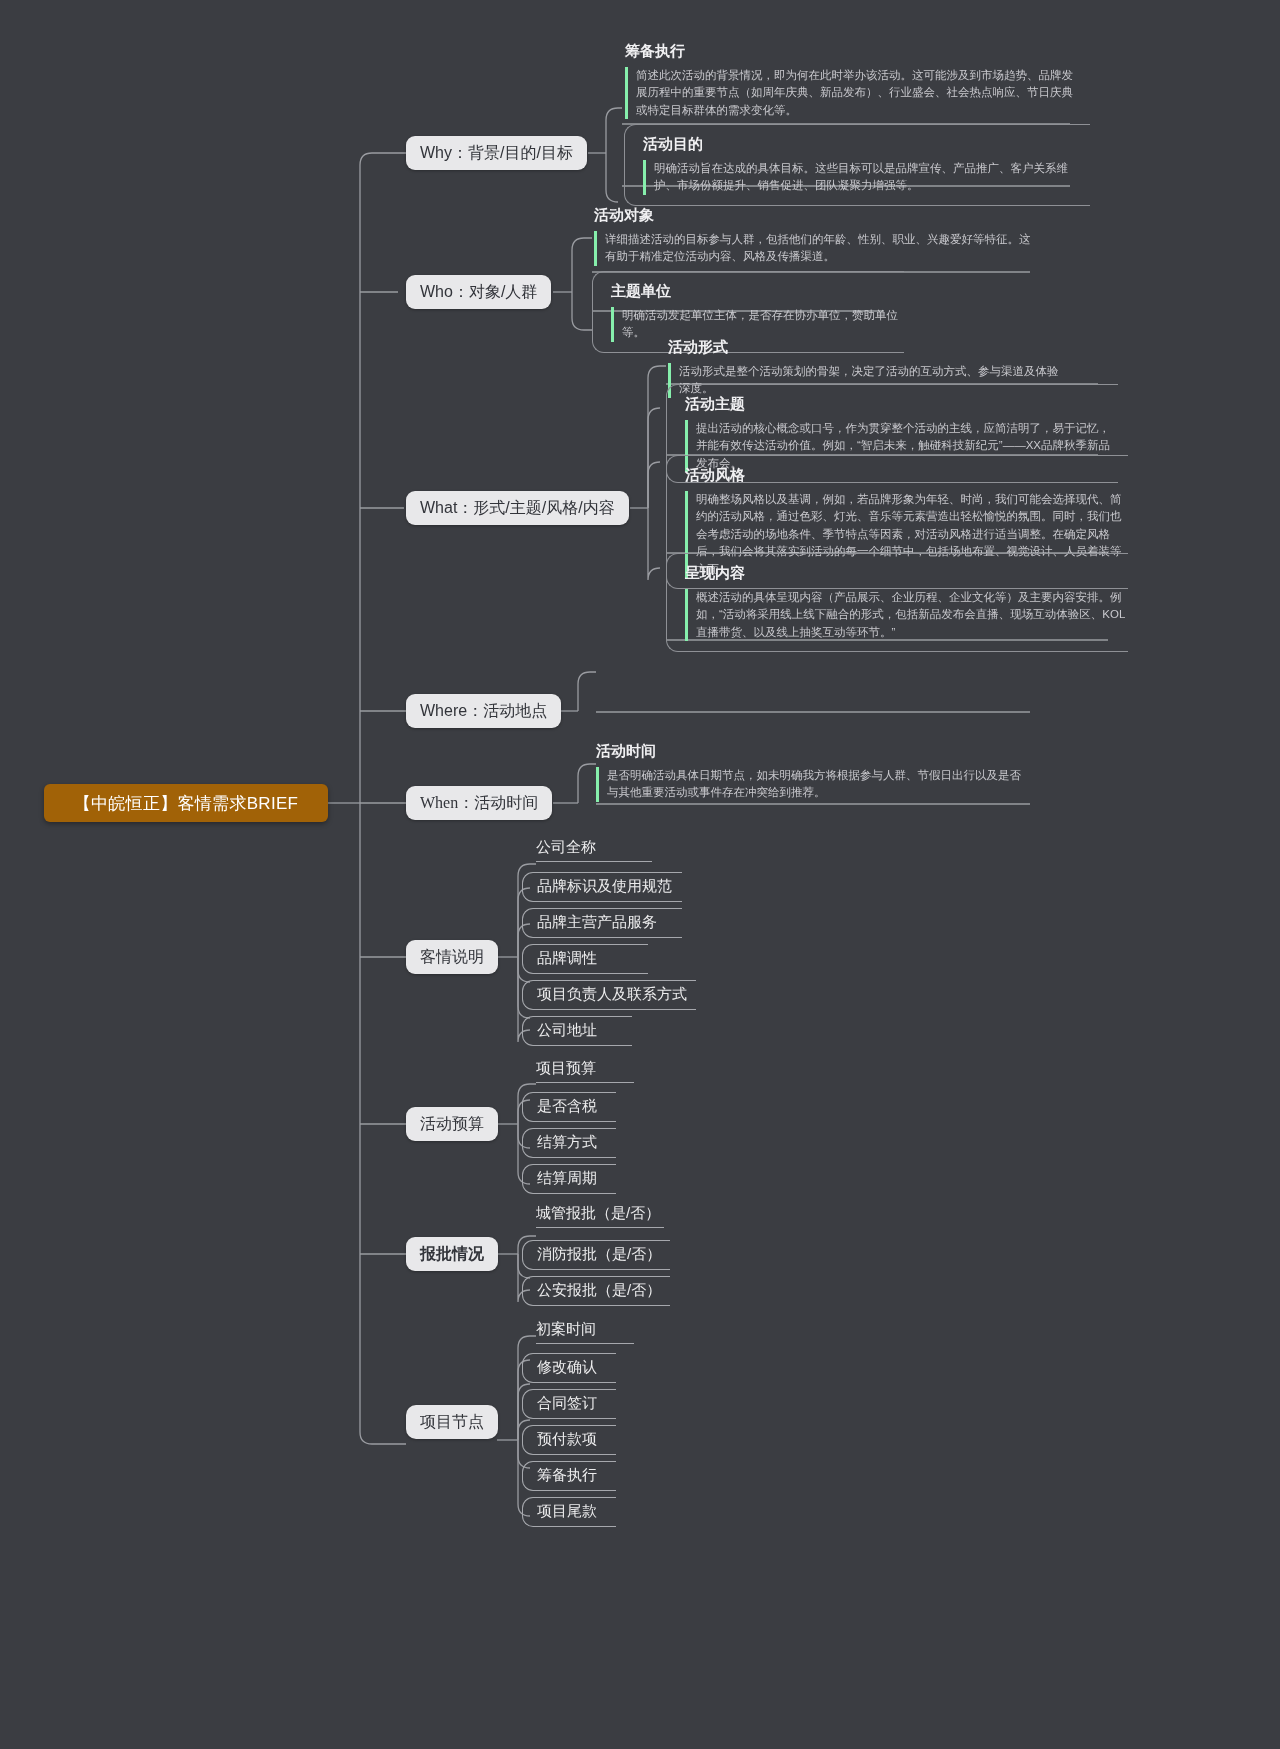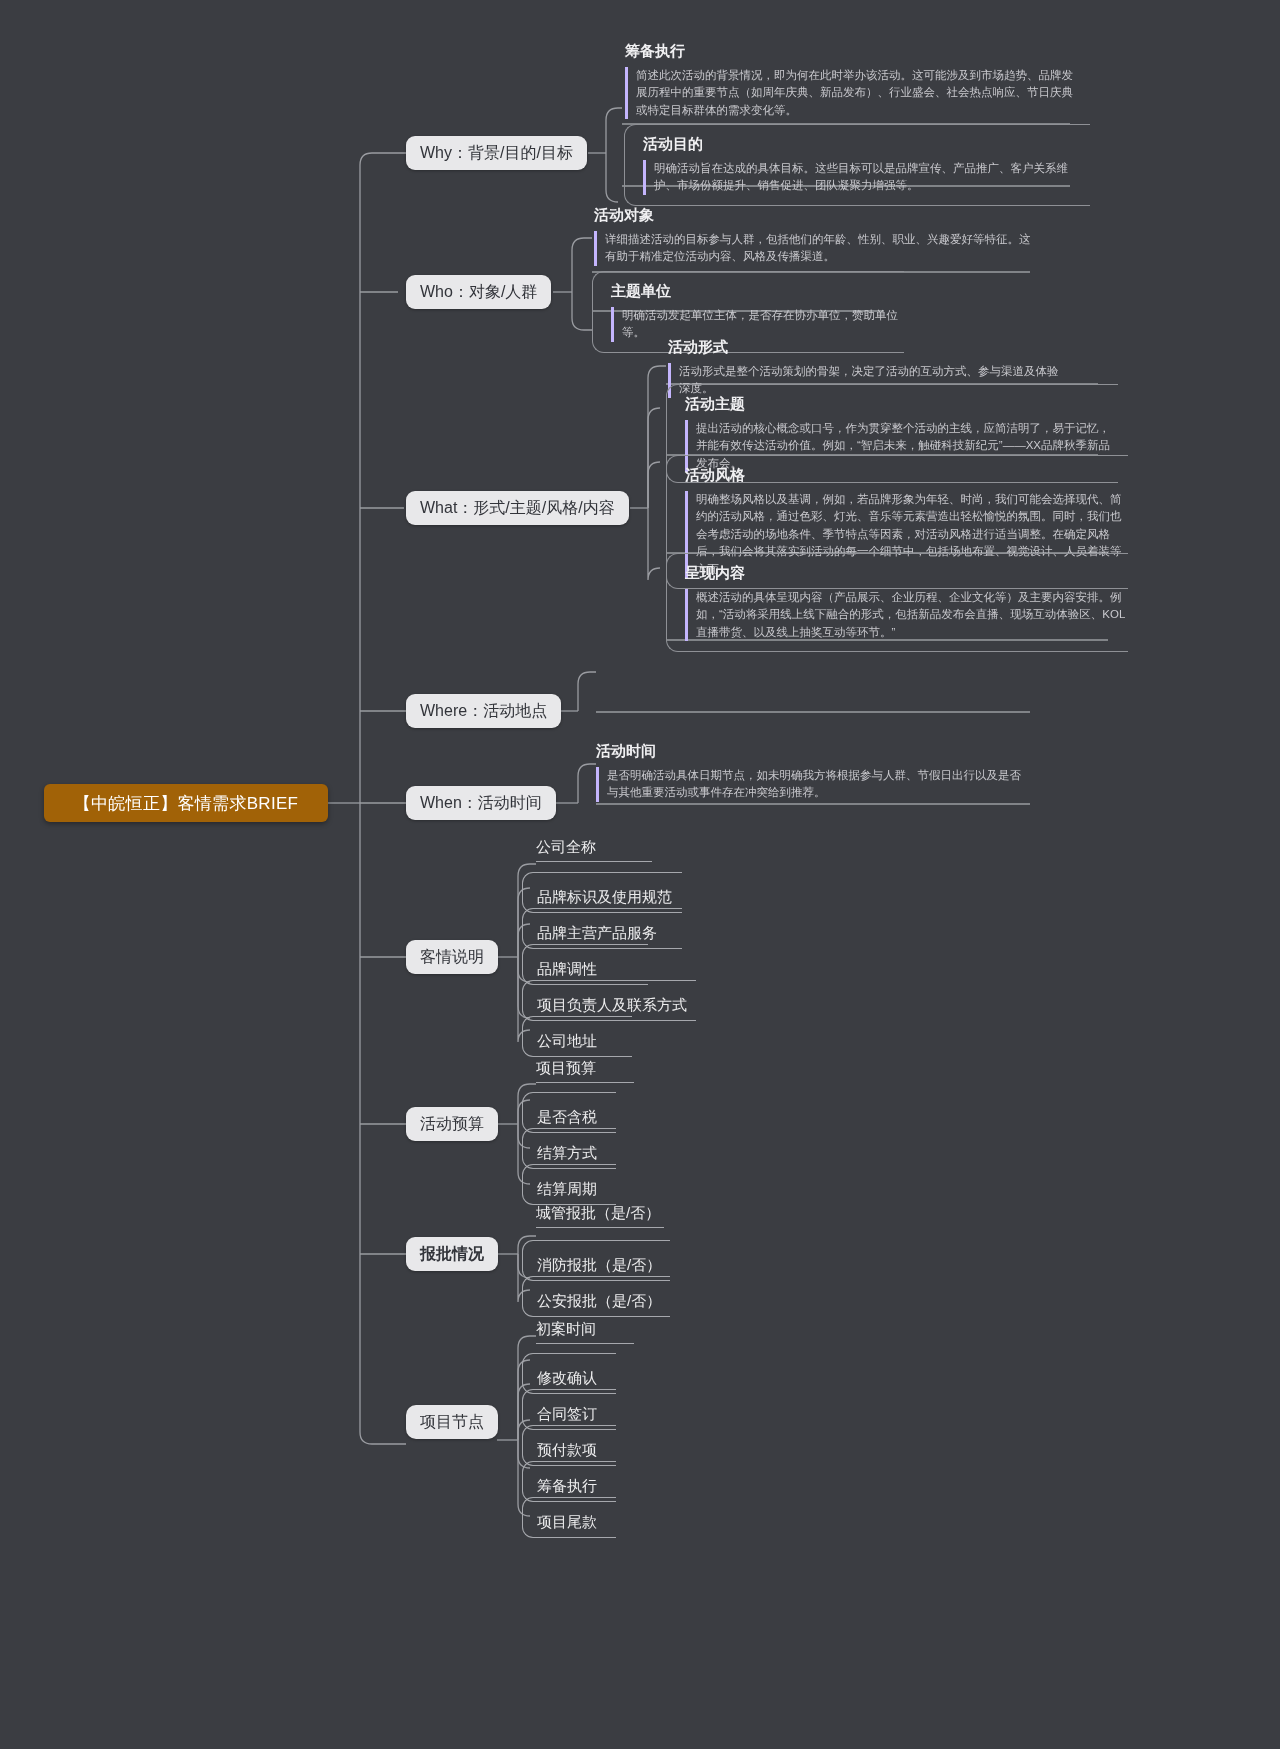--- a/index.html
+++ b/index.html
@@ -58,21 +58,21 @@
     font-size: 15px;
     font-weight: bold;
     color: #f0f0f2;
     margin: 0 0 6px 0;
     white-space: nowrap;
   }
   .detail .d-body {
     font-size: 11.5px;
     line-height: 1.52;
     color: #c9c9ce;
-    border-left: 3px solid #c4b5fd;
+    border-left: 3px solid #86efac;
     padding-left: 8px;
   }
   
   .detail.boxed {
     border: 1px solid #8f9196;
     border-right: none;
     border-radius: 12px 0 0 12px;
     padding: 10px 0 10px 18px;
     margin-left: 16px;
   }
@@ -87,21 +87,21 @@
   }
   .leaf.rule::after {
     content:"";
     position:absolute; left:0; right:0; bottom:0;
     height:1px; background:#a6a8ad;
   }
   .leaf.boxed {
     border: 1px solid #a6a8ad;
     border-right: none;
     border-radius: 11px 0 0 11px;
-    padding: 15px 0 5px 14px;
+    padding: 4px 0 5px 14px;
   }
 </style>
 </head>
 <body>
 
 <div id="canvas">
 
   <svg class="wires" viewBox="0 0 1280 1749">
     <g fill="none" stroke="#9a9ca1" stroke-width="1.3">
 
@@ -190,21 +190,21 @@
     </div>
   <div class="pill" style="left:406px; top:275px;">
       <span>Who：对象/人群</span>
     </div>
   <div class="pill" style="left:406px; top:491px;">
       <span>What：形式/主题/风格/内容</span>
     </div>
   <div class="pill" style="left:406px; top:694px;">
       <span>Where：活动地点</span>
     </div>
-  <div class="pill" style="left:406px; top:786px;">
+  <div class="pill" style="left:406px; top:786px;font-family:Liberation Serif, serif;">
       <span>When：活动时间</span>
     </div>
   <div class="pill" style="left:406px; top:940px;">
       <span>客情说明</span>
     </div>
   <div class="pill" style="left:406px; top:1107px;">
       <span>活动预算</span>
     </div>
   <div class="pill" style="left:406px; top:1237px;font-weight:bold;">
       <span>报批情况</span>

